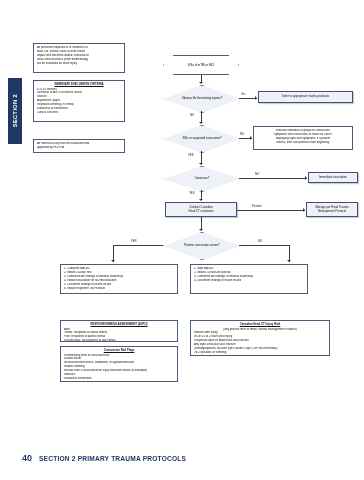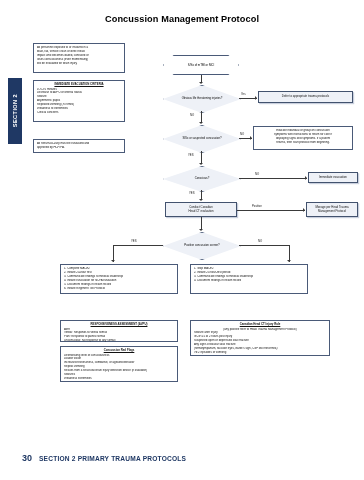--- a/index.html
+++ b/index.html
@@ -98,21 +98,20 @@
 </style>
 </head>
 <body>
 
 <div class="page">
 
   <div class="section-tab">
     <span>SECTION 2</span>
   </div>
 
-  <div class="page-title">Concussion Management Protocol</div>
 
   <div class="box" style="left:33px;top:43px;width:92px;height:30px;">
     <span class="ln">All personnel exposed to or involved in a</span>
     <span class="ln">blast, fall, vehicle crash or direct head</span>
     <span class="ln">impact who becomes dazed, confused or</span>
     <span class="ln">loses consciousness (even momentarily)</span>
     <span class="ln">will be evaluated for brain injury.</span>
   </div>
 
   <div class="box" style="left:33px;top:80px;width:92px;height:42px;">
@@ -275,17 +274,17 @@
     <span class="ln" style="text-align:center;display:block;">(any positive refer to Head Trauma Management Protocol)</span>
     <span class="ln">Seizure after injury</span>
     <span class="ln">GCS&lt;15 at 2 hours post injury</span>
     <span class="ln">Suspected open or depressed skull fracture</span>
     <span class="ln">Any signs of basilar skull fracture</span>
     <span class="ln">(hemotympanum, raccoon eyes, Battle's sign, CSF oto rhinorrhea)</span>
     <span class="ln">&gt;= 2 episodes of vomiting</span>
   </div>
 
   <div class="footer">
-    <span class="pg">30</span>
+    <span class="pg">40</span>
     <span class="ftxt">SECTION 2  PRIMARY TRAUMA PROTOCOLS</span>
   </div>
 
 </div>
 
 </body></html>

